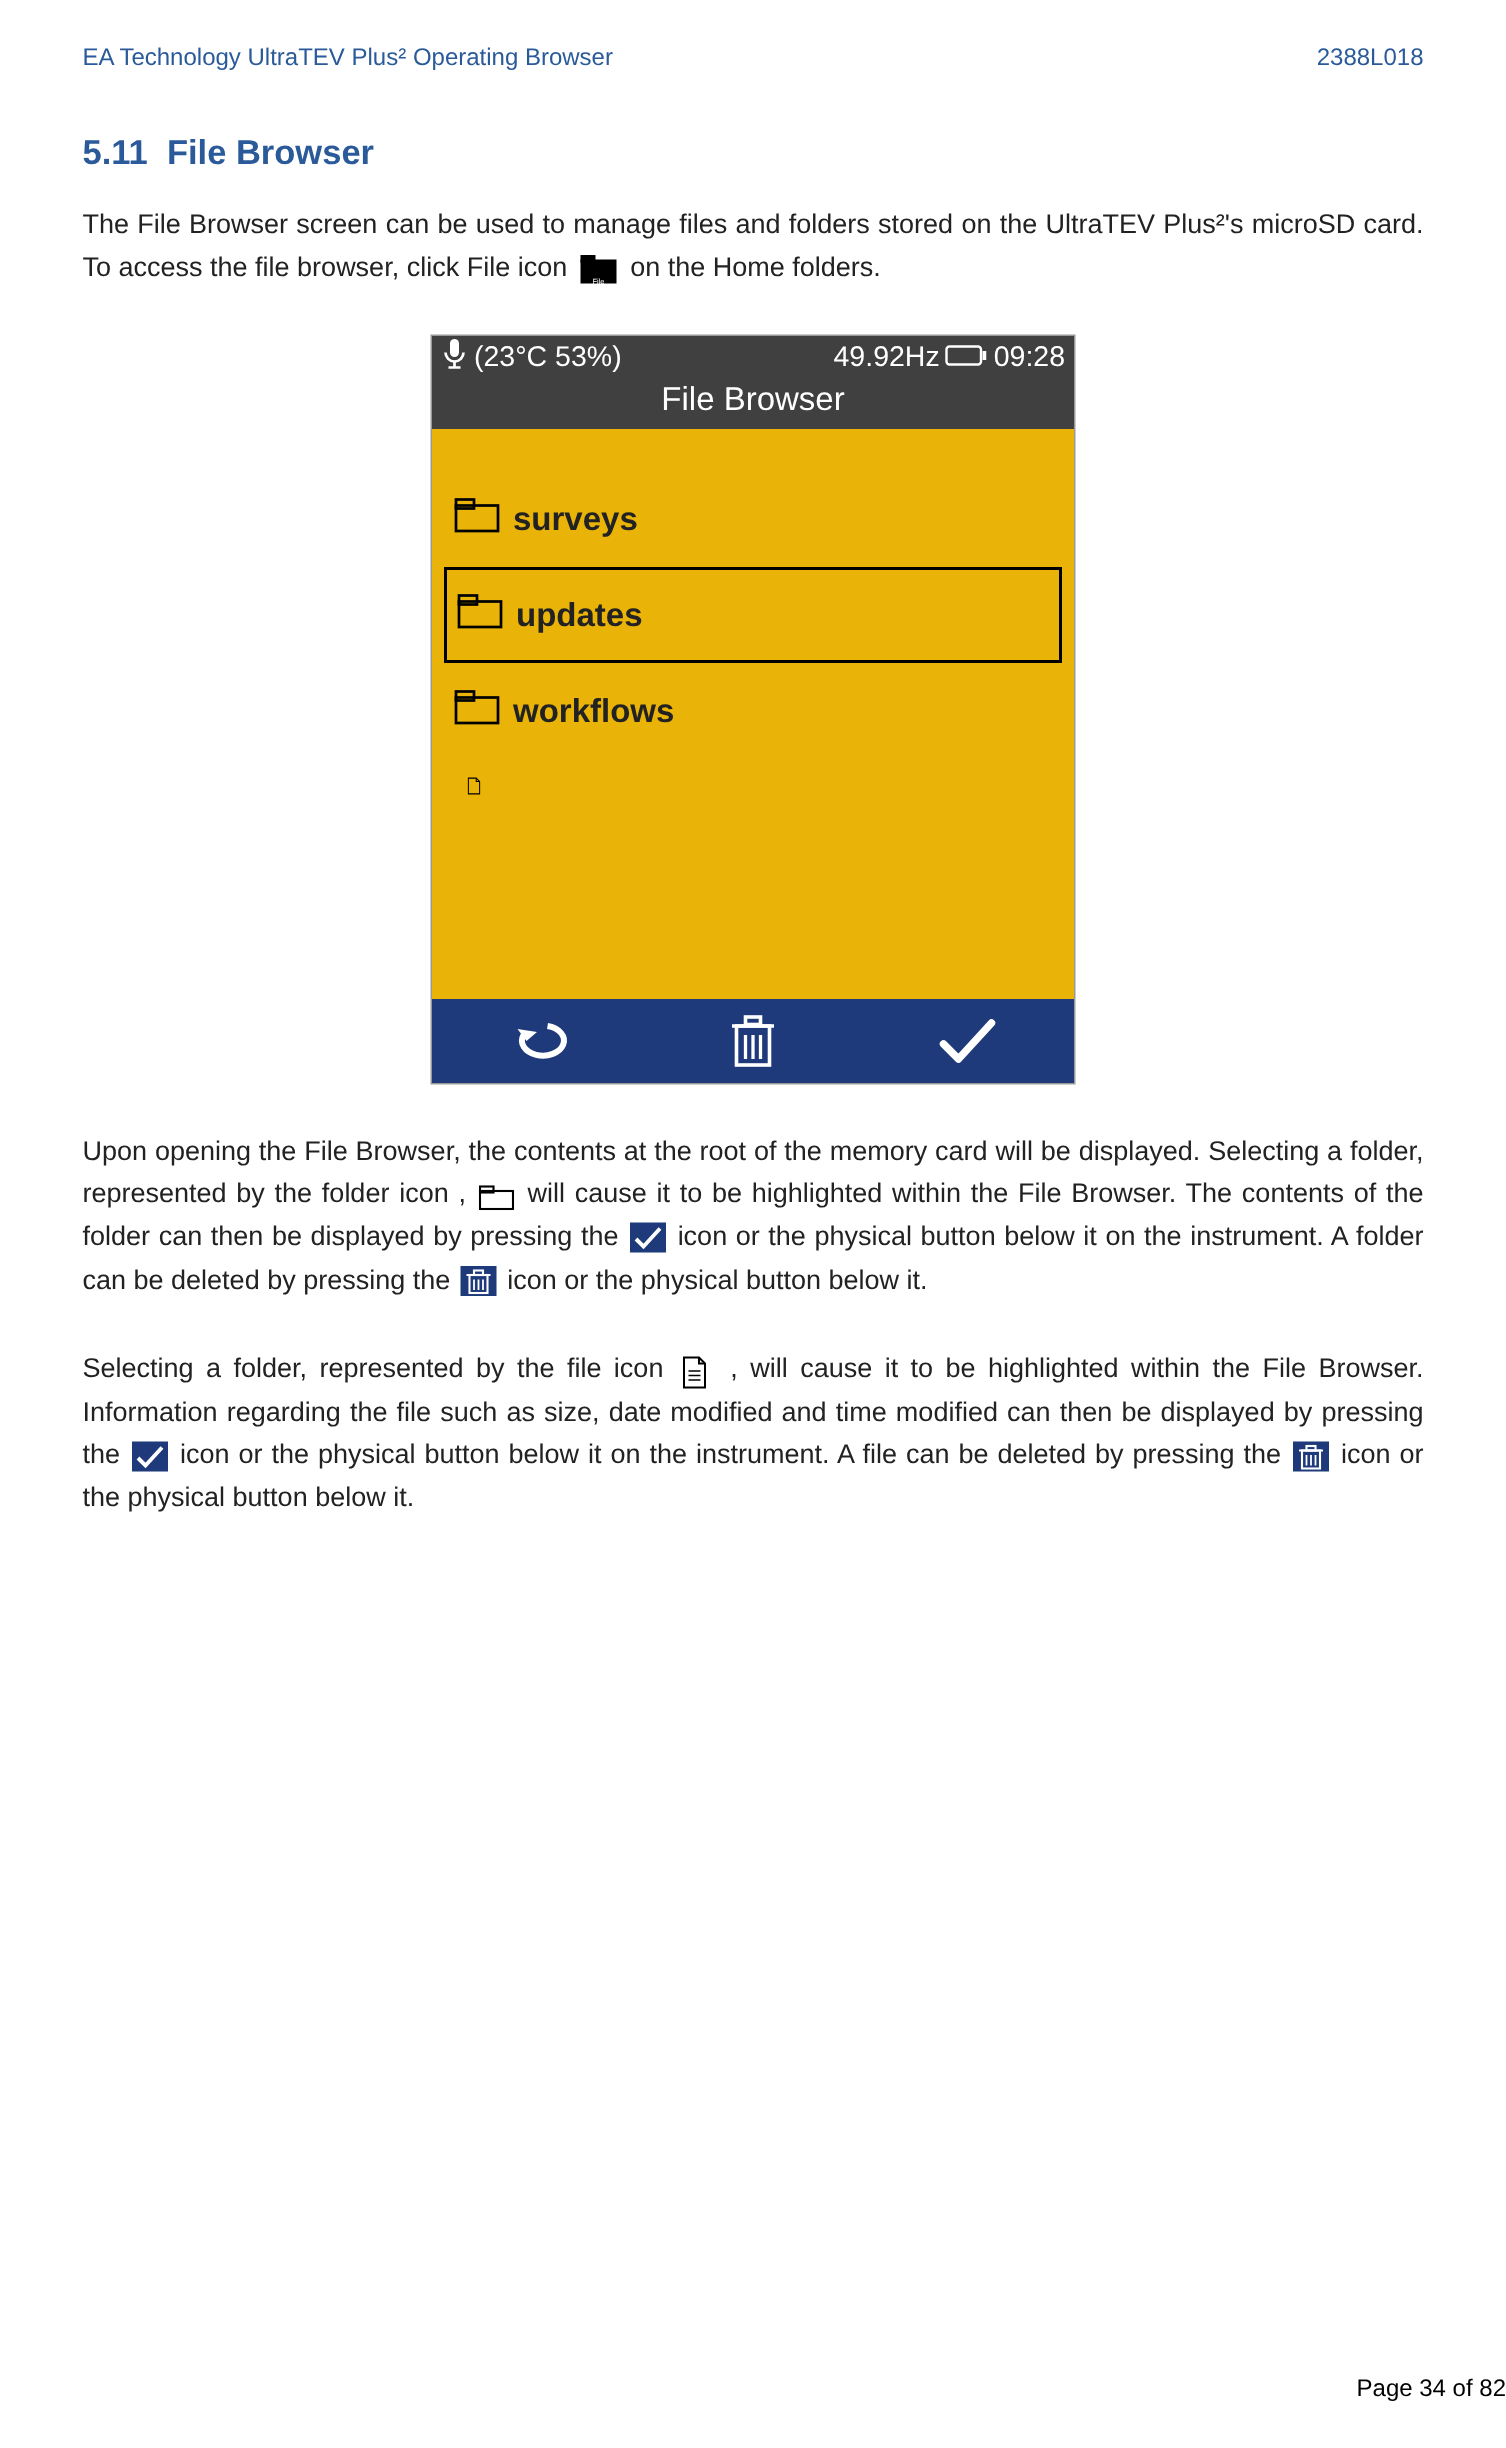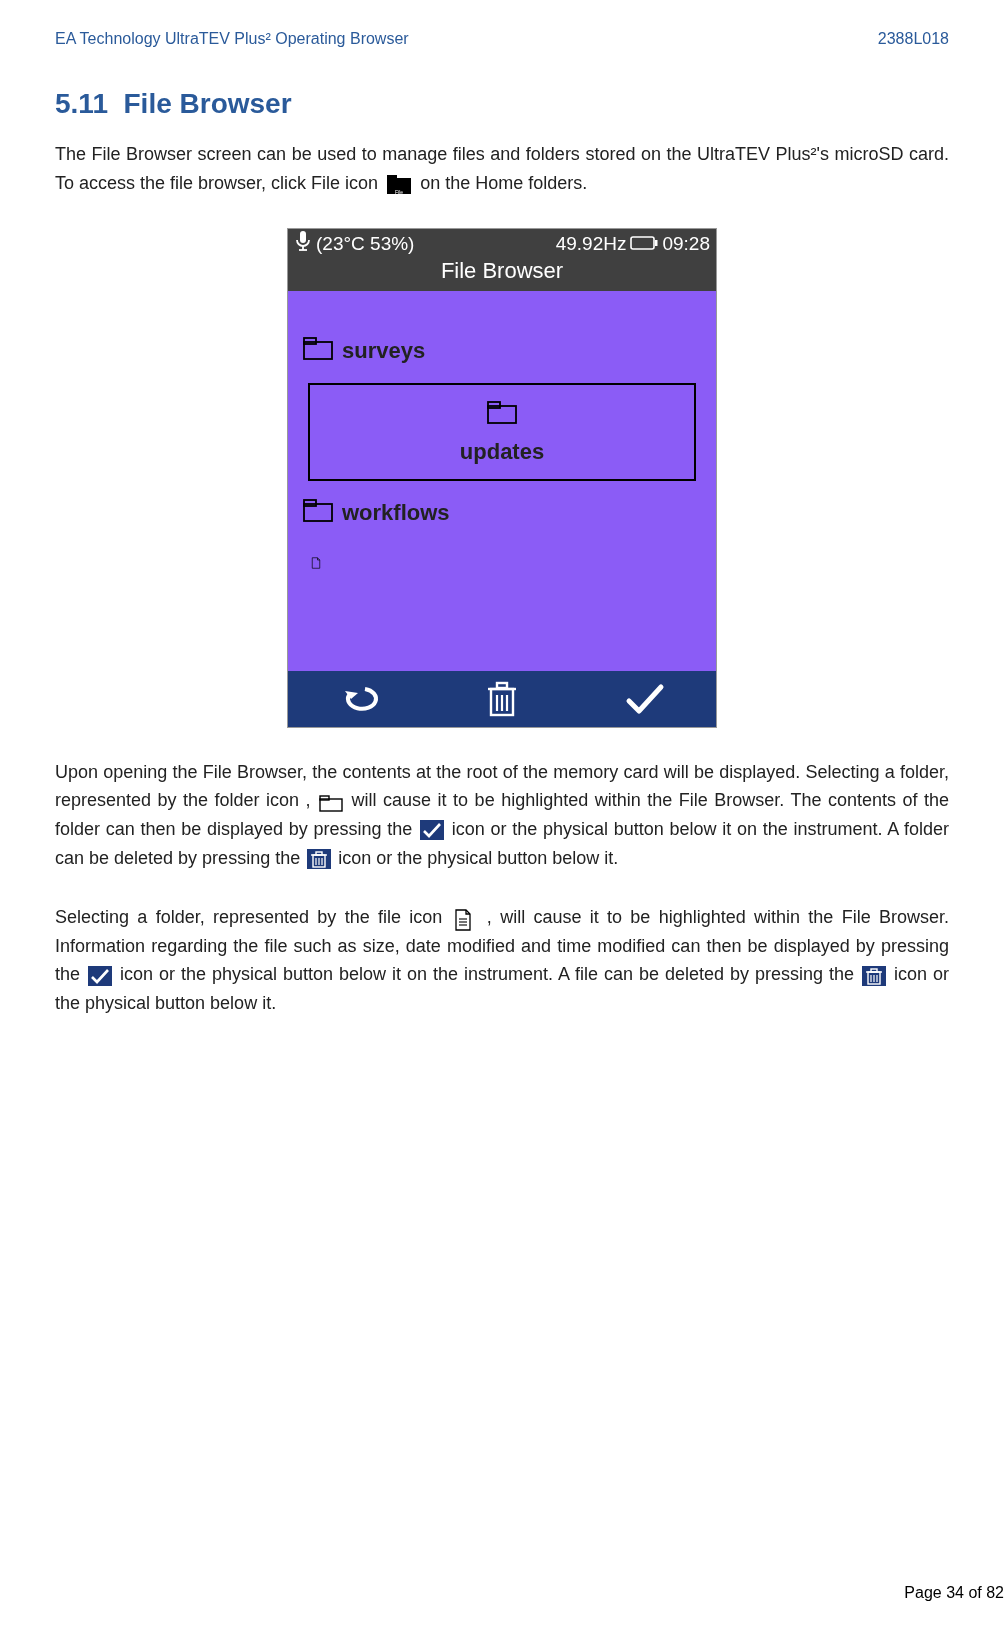--- a/index.html
+++ b/index.html
@@ -14,21 +14,21 @@
   }
   .header-row {
     display: flex;
     justify-content: space-between;
     color: #2a5a9a;
     font-size: 16px;
     margin-bottom: 40px;
   }
   .section-heading {
     color: #2a5a9a;
-    font-size: 28px;
+    font-size: 23px;
     font-weight: bold;
     margin-bottom: 20px;
   }
   .para {
     font-size: 18px;
     line-height: 1.6;
     text-align: justify;
     margin-bottom: 30px;
   }
   .inline-icon {
@@ -71,37 +71,36 @@
   }
   .mic { margin-right: 4px; }
   .spacer { flex: 1; }
   .batt-icon { display:inline-block; vertical-align:middle; margin:0 4px; }
   .status-title {
     text-align: center;
     font-size: 22px;
     line-height: 28px;
   }
   .file-area {
-    background: #8b5cf6;
+    background: #eab308;
     height: 380px;
     padding: 30px 8px 0 8px;
     overflow: hidden;
   }
   .file-row {
     display: flex;
     align-items: center;
     font-size: 22px;
     font-weight: bold;
     padding: 14px 6px;
     gap: 8px;
   }
   .file-row.selected {
     border: 2px solid #000;
-    margin: 2px 12px;
-    flex-direction: column;
+    margin: 2px 0;
   }
   .folder-icn, .file-icn { flex: 0 0 auto; }
   .bottom-bar {
     background: #1e3a7a;
     height: 56px;
     display: flex;
   }
   .bottom-bar .btn {
     flex: 1;
     display: flex;

